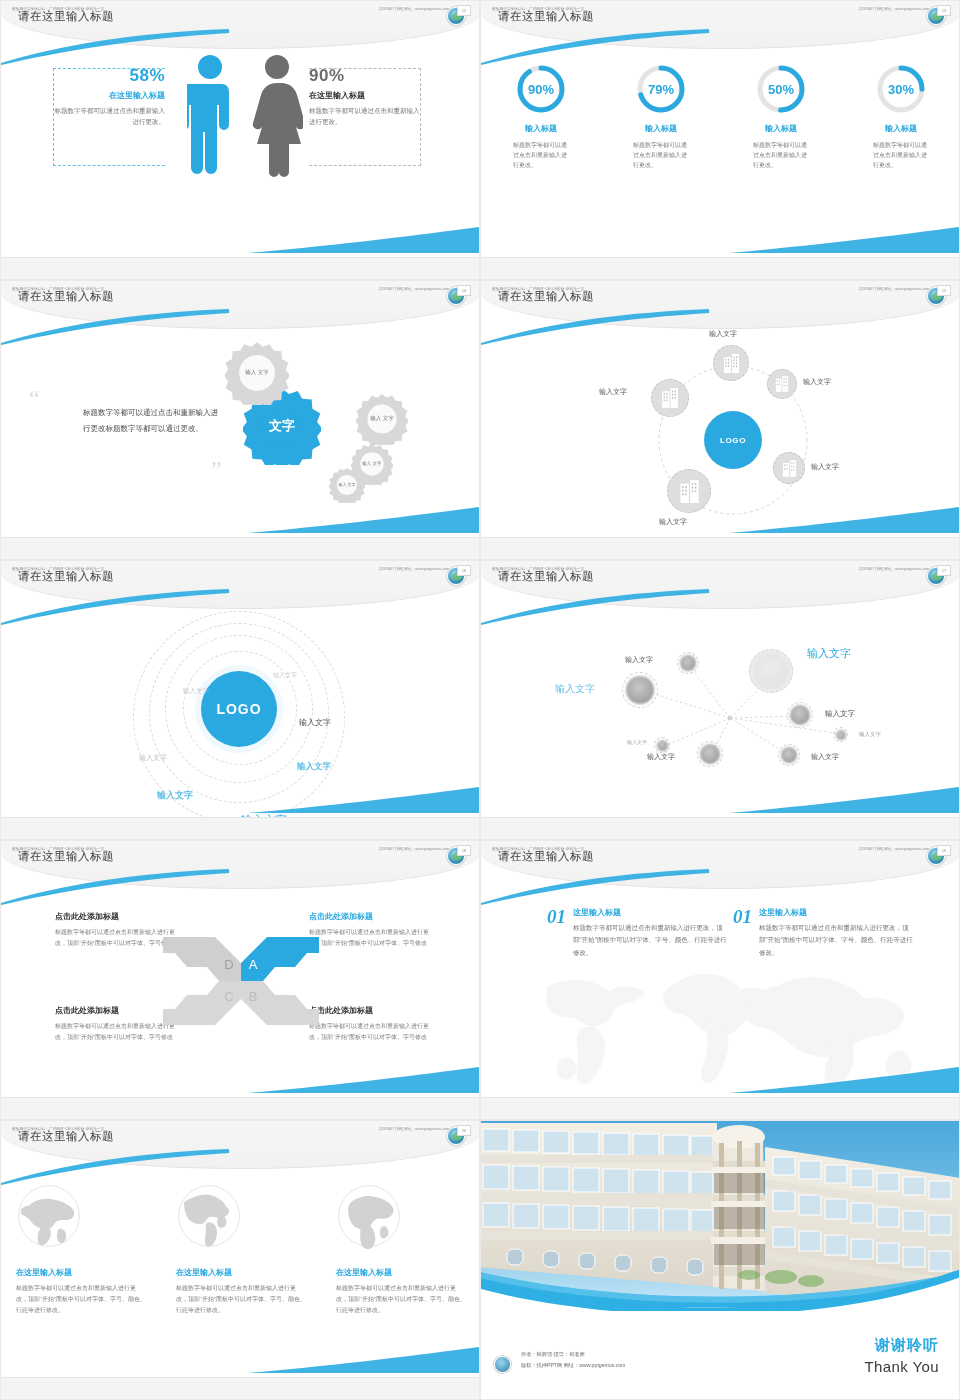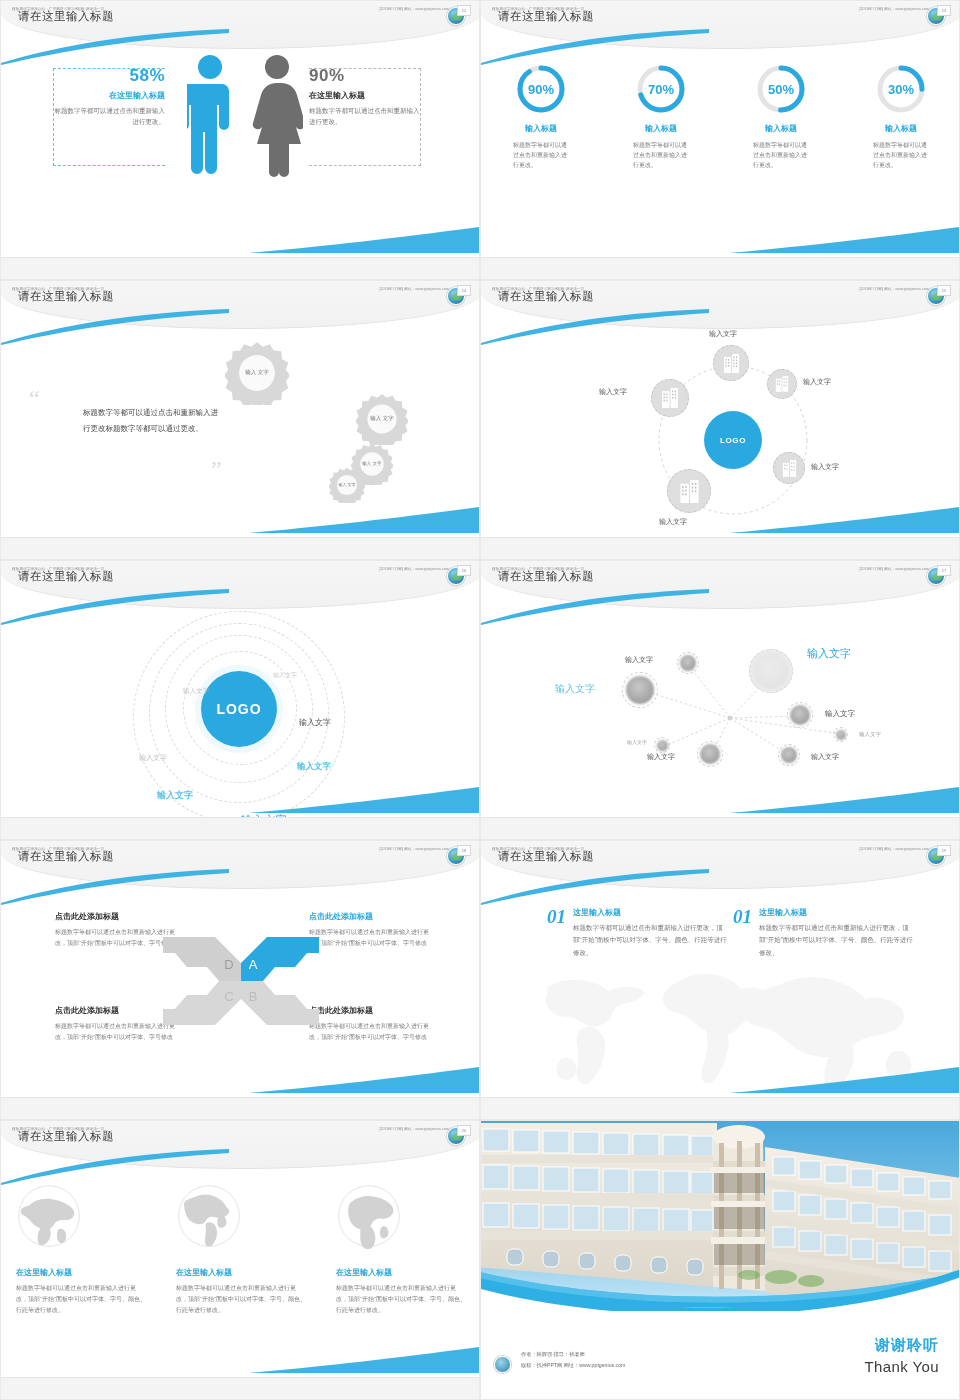--- a/index.html
+++ b/index.html
@@ -221,21 +221,21 @@
       </div>
       <div class="s2-lbl">输入标题</div>
       <div class="s2-desc">标题数字等都可以通过点击和重新输入进行更改。</div>
     </div>
     <div class="s2-item">
       <div class="s2-ring">
         <svg width="52" height="52" viewBox="0 0 52 52">
               <circle cx="26" cy="26" r="21" fill="none" stroke="#e4e4e4" stroke-width="5"></circle>
               <circle cx="26" cy="26" r="21" fill="none" stroke="#29a9e0" stroke-width="5" stroke-dasharray="92.4 39.6" stroke-linecap="round" transform="rotate(-90 26 26)"></circle>
             </svg>
-        <div class="s2-val">70%</div>
+        <div class="s2-val">79%</div>
       </div>
       <div class="s2-lbl">输入标题</div>
       <div class="s2-desc">标题数字等都可以通过点击和重新输入进行更改。</div>
     </div>
     <div class="s2-item">
       <div class="s2-ring">
         <svg width="52" height="52" viewBox="0 0 52 52">
               <circle cx="26" cy="26" r="21" fill="none" stroke="#e4e4e4" stroke-width="5"></circle>
               <circle cx="26" cy="26" r="21" fill="none" stroke="#29a9e0" stroke-width="5" stroke-dasharray="66 66" stroke-linecap="round" transform="rotate(-90 26 26)"></circle>
             </svg>
@@ -275,20 +275,27 @@
   <div class="swoosh">
     <svg width="230" height="36" viewBox="0 0 230 36">
           <path d="M0 34 C60 16 130 4 228 0 L228 4 C132 10 62 22 0 36 Z" fill="#3fb3e4"></path>
         </svg>
   </div>
 
   <div class="s3-quote">“</div>
   <div class="s3-quote2">”</div>
   <div class="s3-text">标题数字等都可以通过点击和重新输入进行更改标题数字等都可以通过更改。</div>
 
+  <div class="gear" style="left:242px;top:106px;width:78px;height:78px;">
+    <svg width="78" height="78" viewBox="0 0 100 100">
+          <path d="M50 2 l9 7 11-4 6 10 12 1 1 12 10 6 -4 11 7 9 -7 9 4 11 -10 6 -1 12 -12 1 -6 10 -11 -4 -9 7 -9 -7 -11 4 -6 -10 -12 -1 -1 -12 -10 -6 4 -11 -7 -9 7 -9 -4 -11 10 -6 1 -12 12 -1 6 -10 11 4z" fill="#29a9e0"></path>
+          <circle cx="50" cy="50" r="24" fill="#29a9e0"></circle>
+        </svg>
+    <div class="gear-lbl big">文字</div>
+  </div>
   <div class="gear" style="left:224px;top:60px;width:64px;height:64px;">
     <svg width="64" height="64" viewBox="0 0 100 100">
           <path d="M50 2 l9 7 11-4 6 10 12 1 1 12 10 6 -4 11 7 9 -7 9 4 11 -10 6 -1 12 -12 1 -6 10 -11 -4 -9 7 -9 -7 -11 4 -6 -10 -12 -1 -1 -12 -10 -6 4 -11 -7 -9 7 -9 -4 -11 10 -6 1 -12 12 -1 6 -10 11 4z" fill="#d8d8d8"></path>
           <circle cx="50" cy="50" r="28" fill="#fafafa"></circle>
         </svg>
     <div class="gear-lbl">
           <span>输入
 文字</span>
         </div>
   </div>

